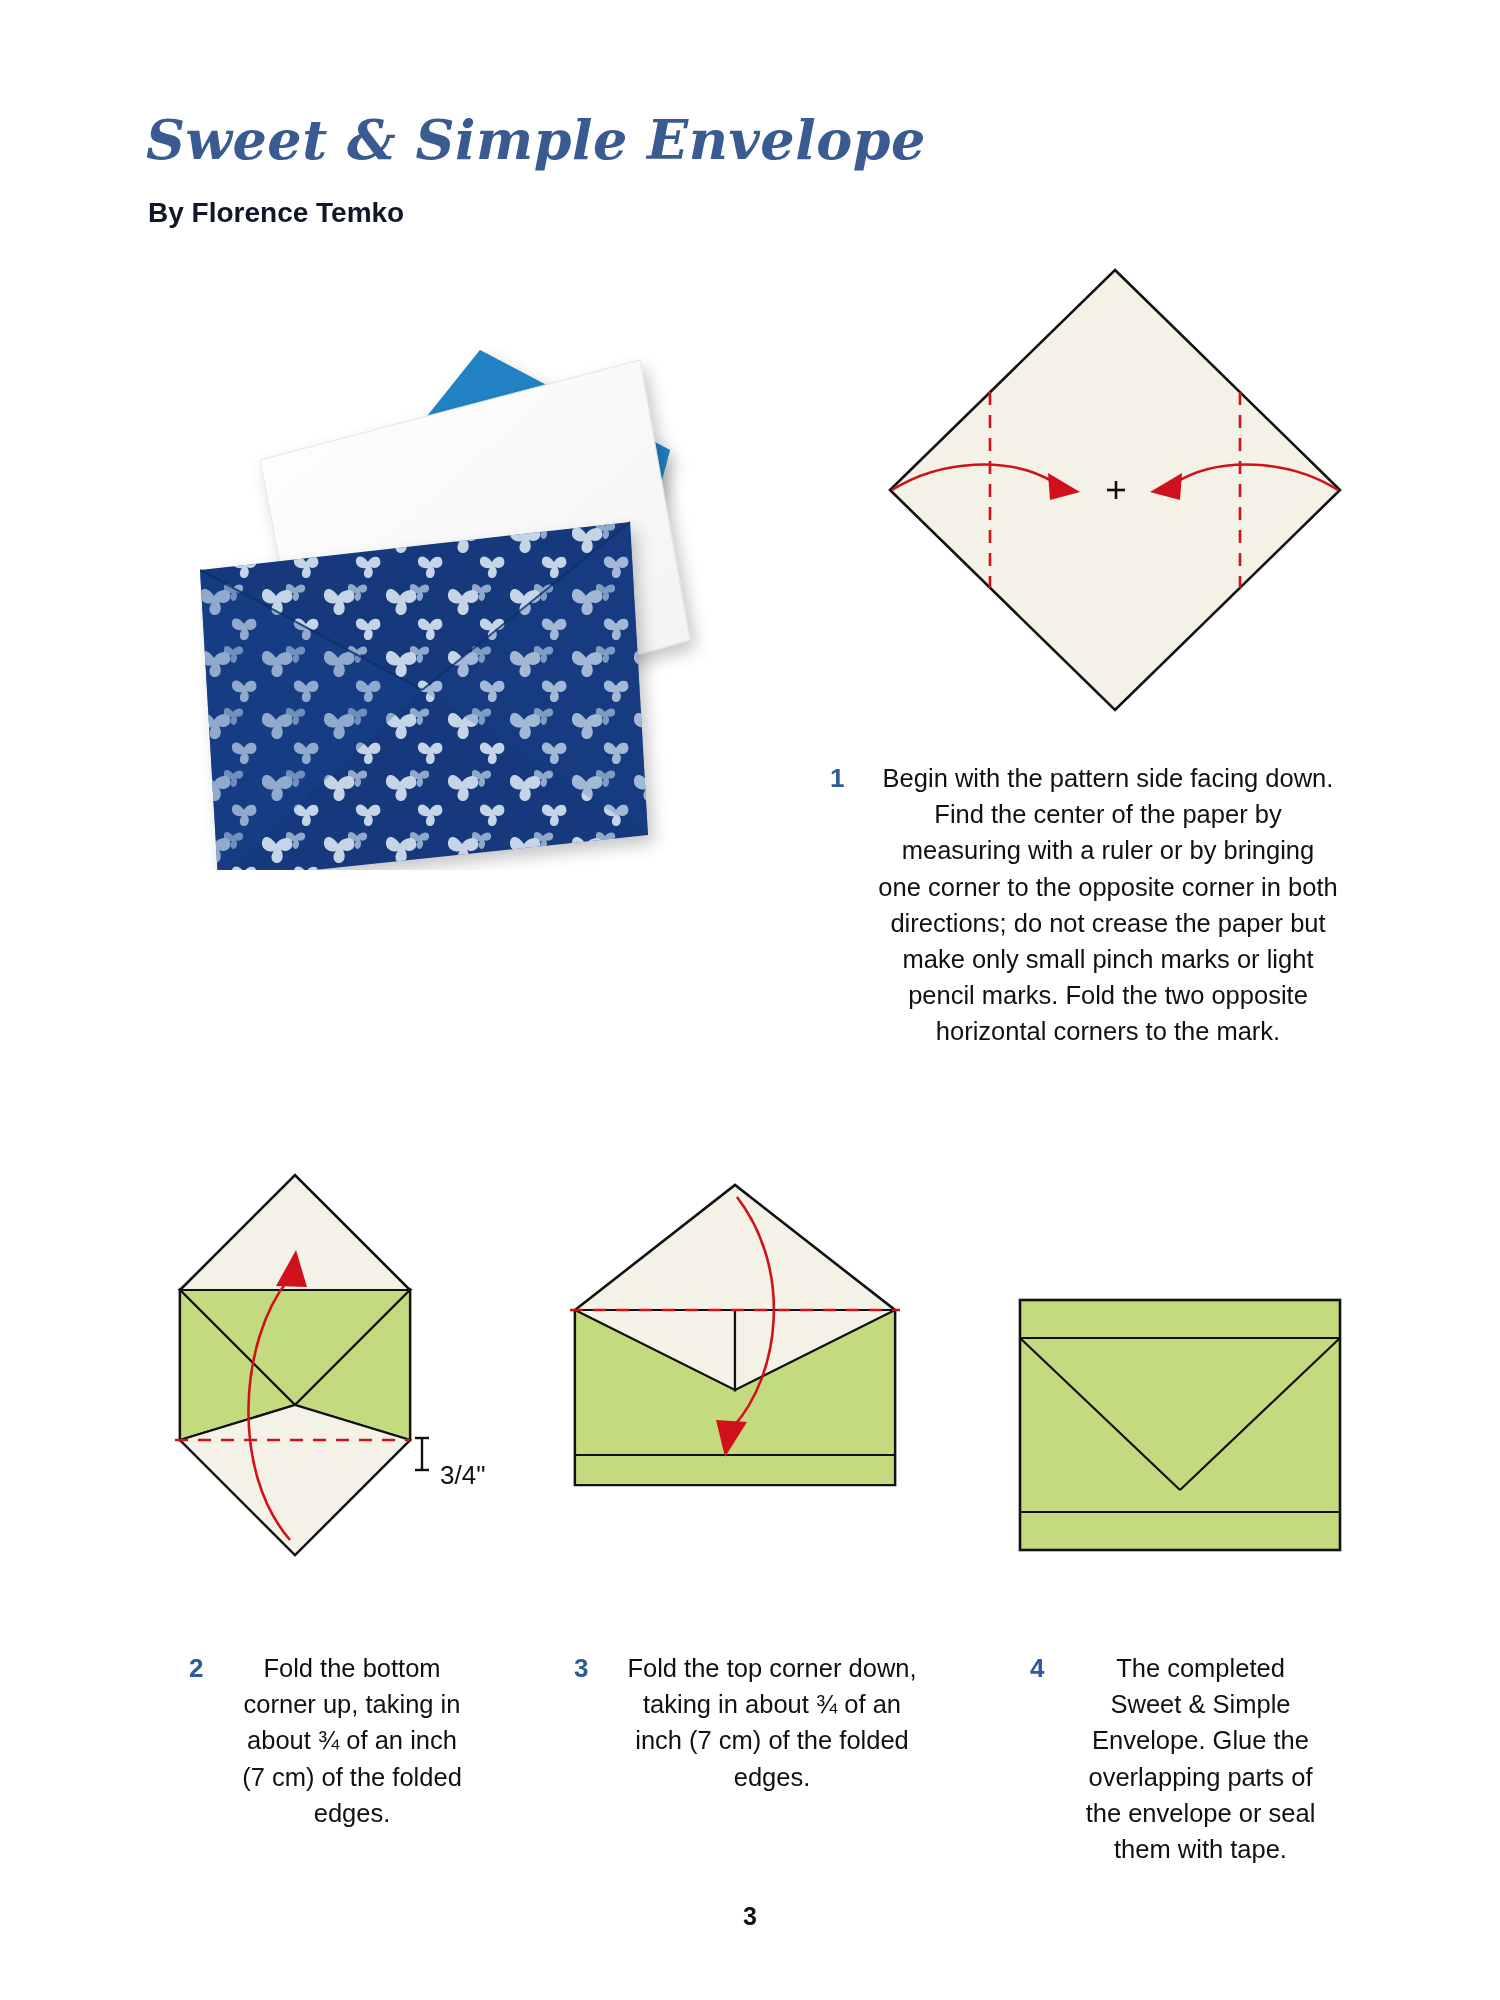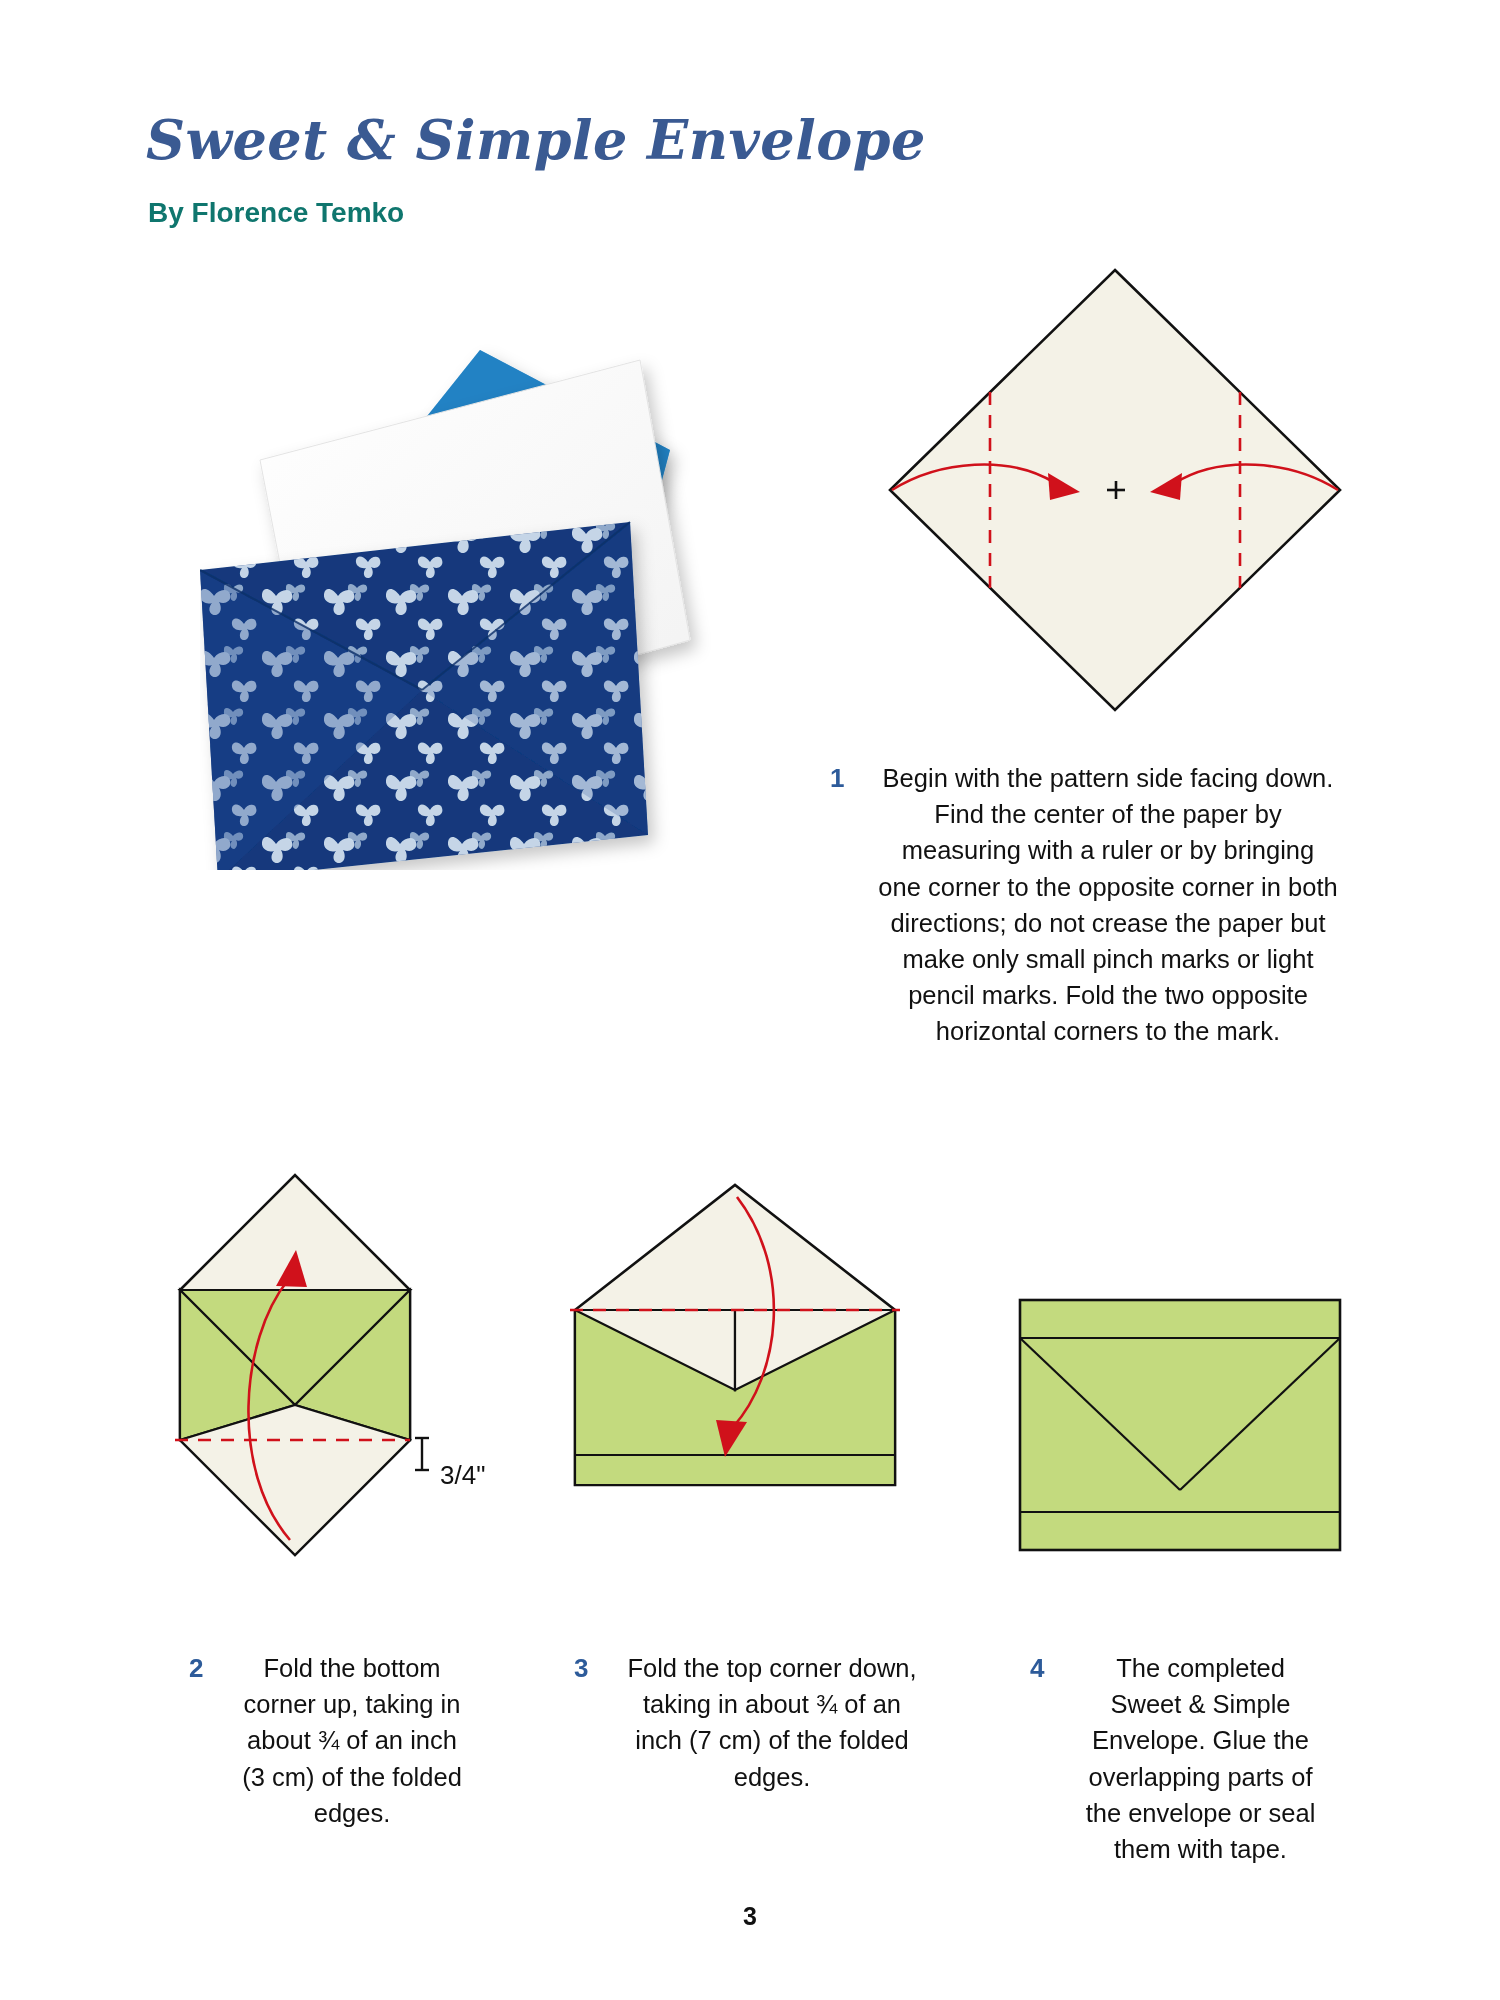--- a/index.html
+++ b/index.html
@@ -35,21 +35,21 @@
     letter-spacing: 0.5px;
     color: #3a5a92;
     white-space: nowrap;
   }
   .byline {
     position: absolute;
     left: 148px;
     top: 197px;
     font-size: 28px;
     font-weight: 700;
-    color: #0f766e;
+    color: #0f172a;
     white-space: nowrap;
   }
 
   
   .photo {
     position: absolute;
     left: 200px;
     top: 270px;
     width: 620px;
     height: 600px;
@@ -262,21 +262,21 @@
     <line x1="10" y1="48" x2="330" y2="48" stroke="#111111" stroke-width="2.2"></line>
 
     <line x1="10" y1="222" x2="330" y2="222" stroke="#111111" stroke-width="2.2"></line>
 
     <line x1="10" y1="48" x2="170" y2="200" stroke="#111111" stroke-width="2.2"></line>
     <line x1="330" y1="48" x2="170" y2="200" stroke="#111111" stroke-width="2.2"></line>
   </svg>
 
   <div class="step step2">
     <span class="num">2</span>
-    <span class="body">Fold the bottom corner up, taking in about ¾ of an inch (3 cm) of the folded edges.</span>
+    <span class="body">Fold the bottom corner up, taking in about ¾ of an inch (7 cm) of the folded edges.</span>
   </div>
 
   <div class="step step3">
     <span class="num">3</span>
     <span class="body">Fold the top corner down, taking in about ¾ of an inch (7 cm) of the folded edges.</span>
   </div>
 
   <div class="step step4">
     <span class="num">4</span>
     <span class="body">The completed Sweet &amp; Simple Envelope. Glue the overlapping parts of the envelope or seal them with tape.</span>

